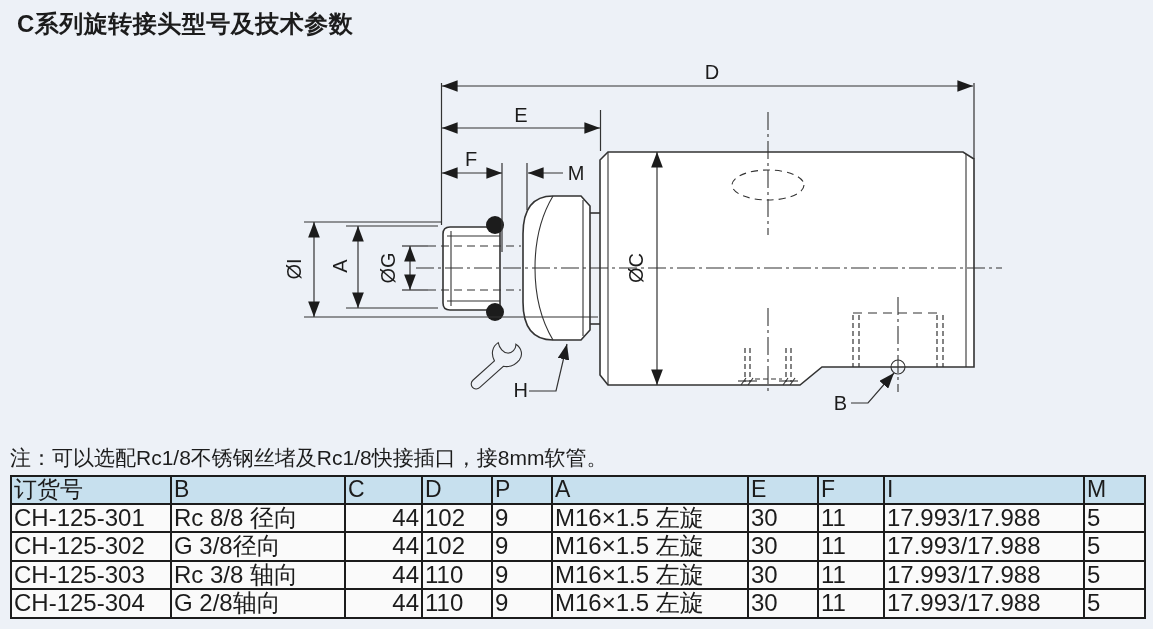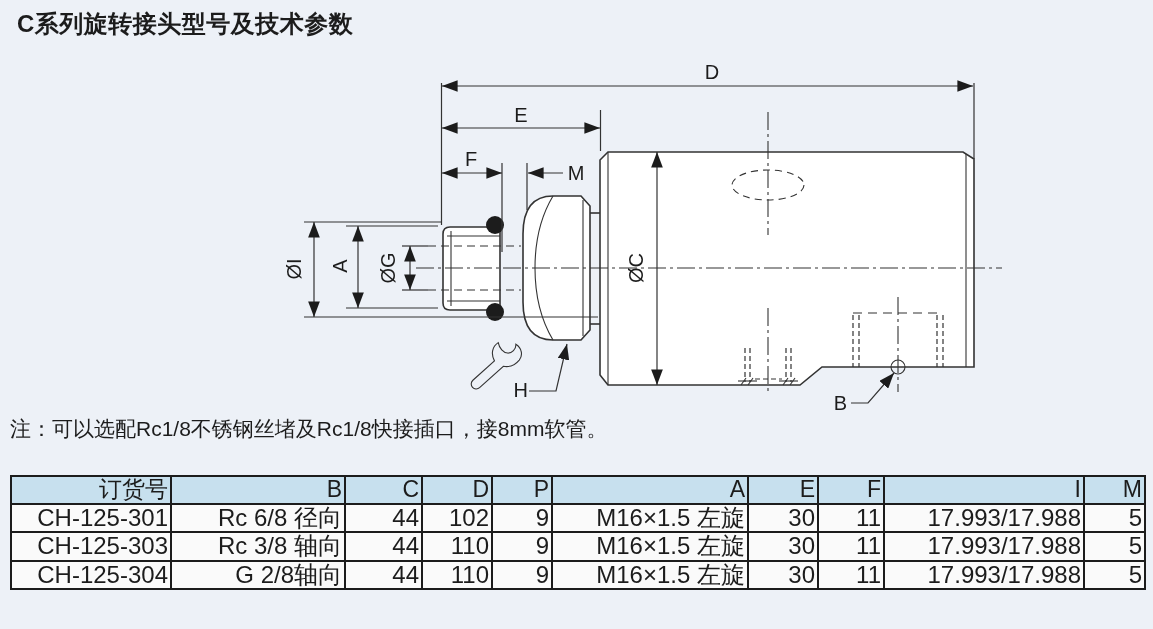--- a/index.html
+++ b/index.html
@@ -34,31 +34,31 @@
   .outline{stroke:var(--line);stroke-width:1.6;fill:none;}
   .fillpaper{fill:var(--paper);}
   .thin{stroke:var(--line);stroke-width:1.1;fill:none;}
   .dim{stroke:var(--line);stroke-width:1.2;fill:none;}
   .cline{stroke:var(--line);stroke-width:1.1;fill:none;stroke-dasharray:18 4 3 4;}
   .hid{stroke:var(--line);stroke-width:1.2;fill:none;stroke-dasharray:5 3;}
   .hid2{stroke:var(--line);stroke-width:1.2;fill:none;stroke-dasharray:9 6;}
   .pitch{stroke:var(--line);stroke-width:1.1;fill:none;stroke-dasharray:8 5;}
   .ink-fill{fill:var(--ink);}
   .note{
-    position:absolute;left:10px;top:415px;
+    position:absolute;left:10px;top:444px;
     font-size:21px;white-space:nowrap;z-index:3;
   }
   table.spec{
     position:absolute;left:10px;top:475px;width:1134px;z-index:3;
     border-collapse:collapse;table-layout:fixed;background:var(--row-bg);
   }
   .spec th,.spec td{
     border:2px solid var(--ink);
     padding:0 2px;line-height:1.1;white-space:nowrap;overflow:hidden;
-    text-align:right;
+    text-align:left;
   }
   .spec th{
     background:var(--table-header-bg);
     font-weight:400;font-size:23px;height:26px;
   }
   .spec td{font-size:24px;height:26px;}
   .spec td.right{text-align:right;}
 </style>
 </head>
 <body>
@@ -211,21 +211,33 @@
           <th>A</th>
           <th>E</th>
           <th>F</th>
           <th>I</th>
           <th>M</th>
         </tr>
     </thead>
     <tbody id="body-rows">
         <tr>
           <td>CH-125-301</td>
-          <td>Rc 6/8 径向</td>
+          <td>Rc 8/8 径向</td>
+          <td class="right">44</td>
+          <td>102</td>
+          <td>9</td>
+          <td>M16×1.5 左旋</td>
+          <td>30</td>
+          <td>11</td>
+          <td>17.993/17.988</td>
+          <td>5</td>
+        </tr>
+        <tr>
+          <td>CH-125-302</td>
+          <td>G 3/8径向</td>
           <td class="right">44</td>
           <td>102</td>
           <td>9</td>
           <td>M16×1.5 左旋</td>
           <td>30</td>
           <td>11</td>
           <td>17.993/17.988</td>
           <td>5</td>
         </tr>
         <tr>

